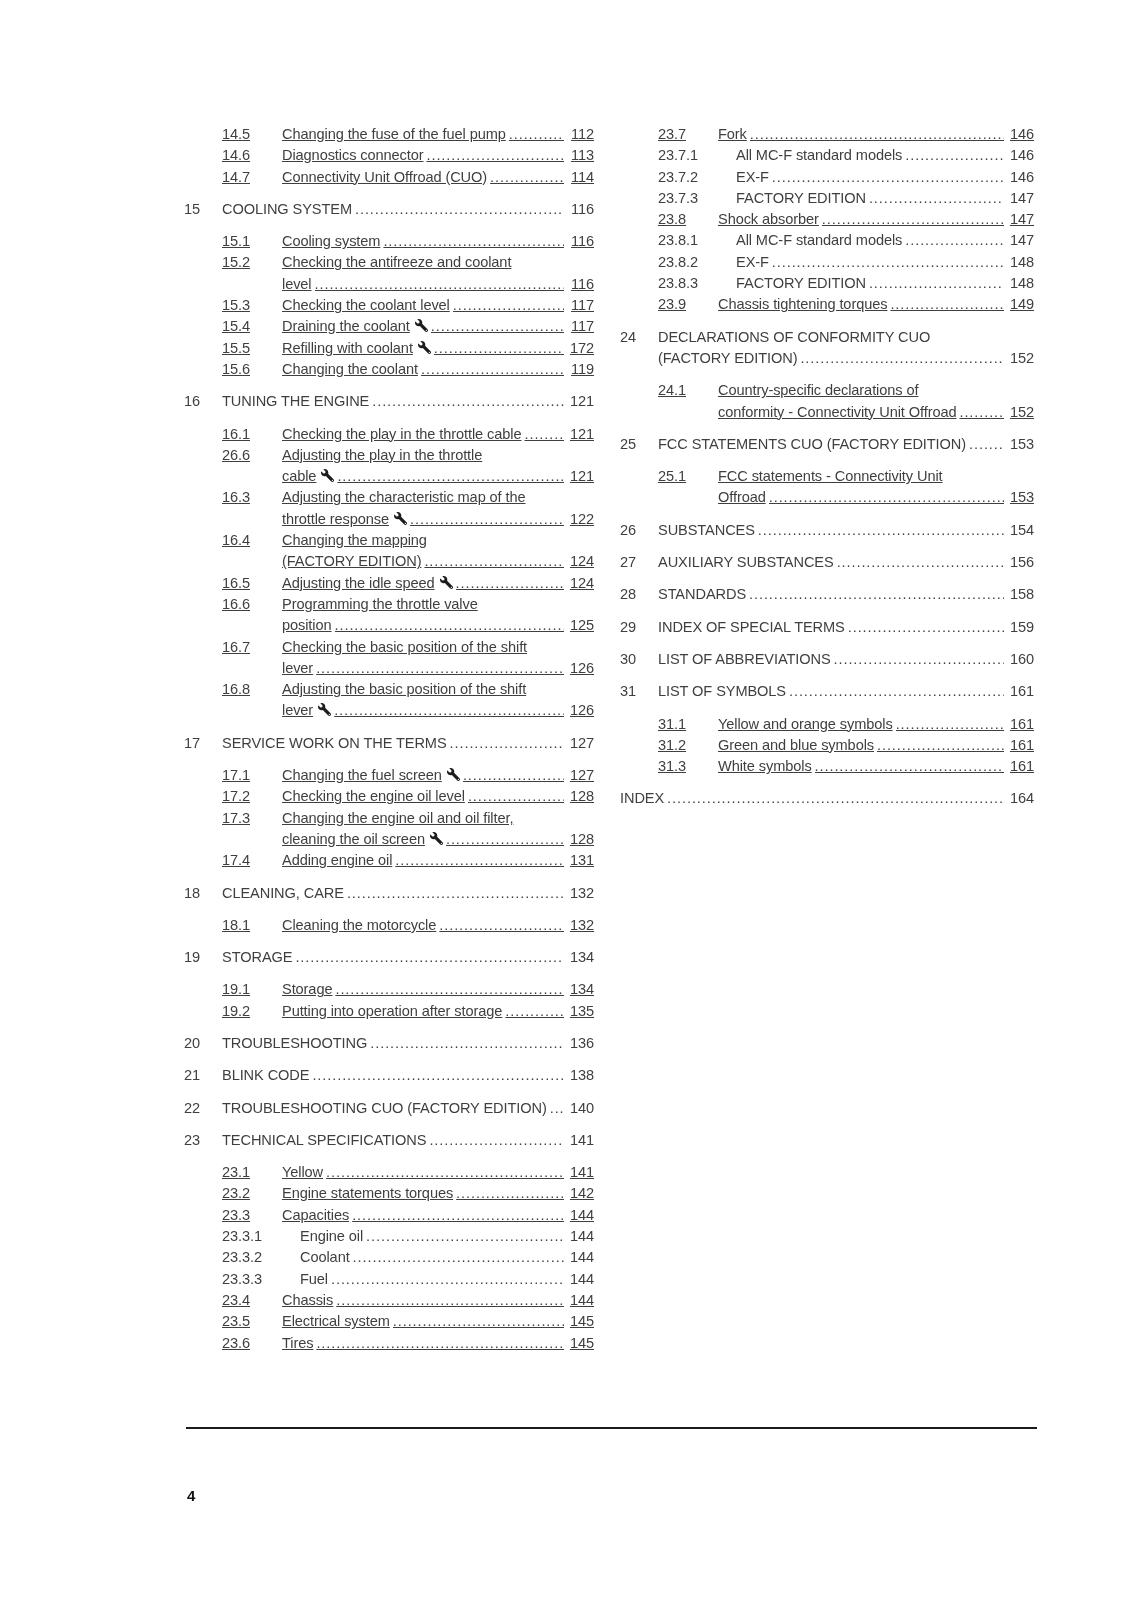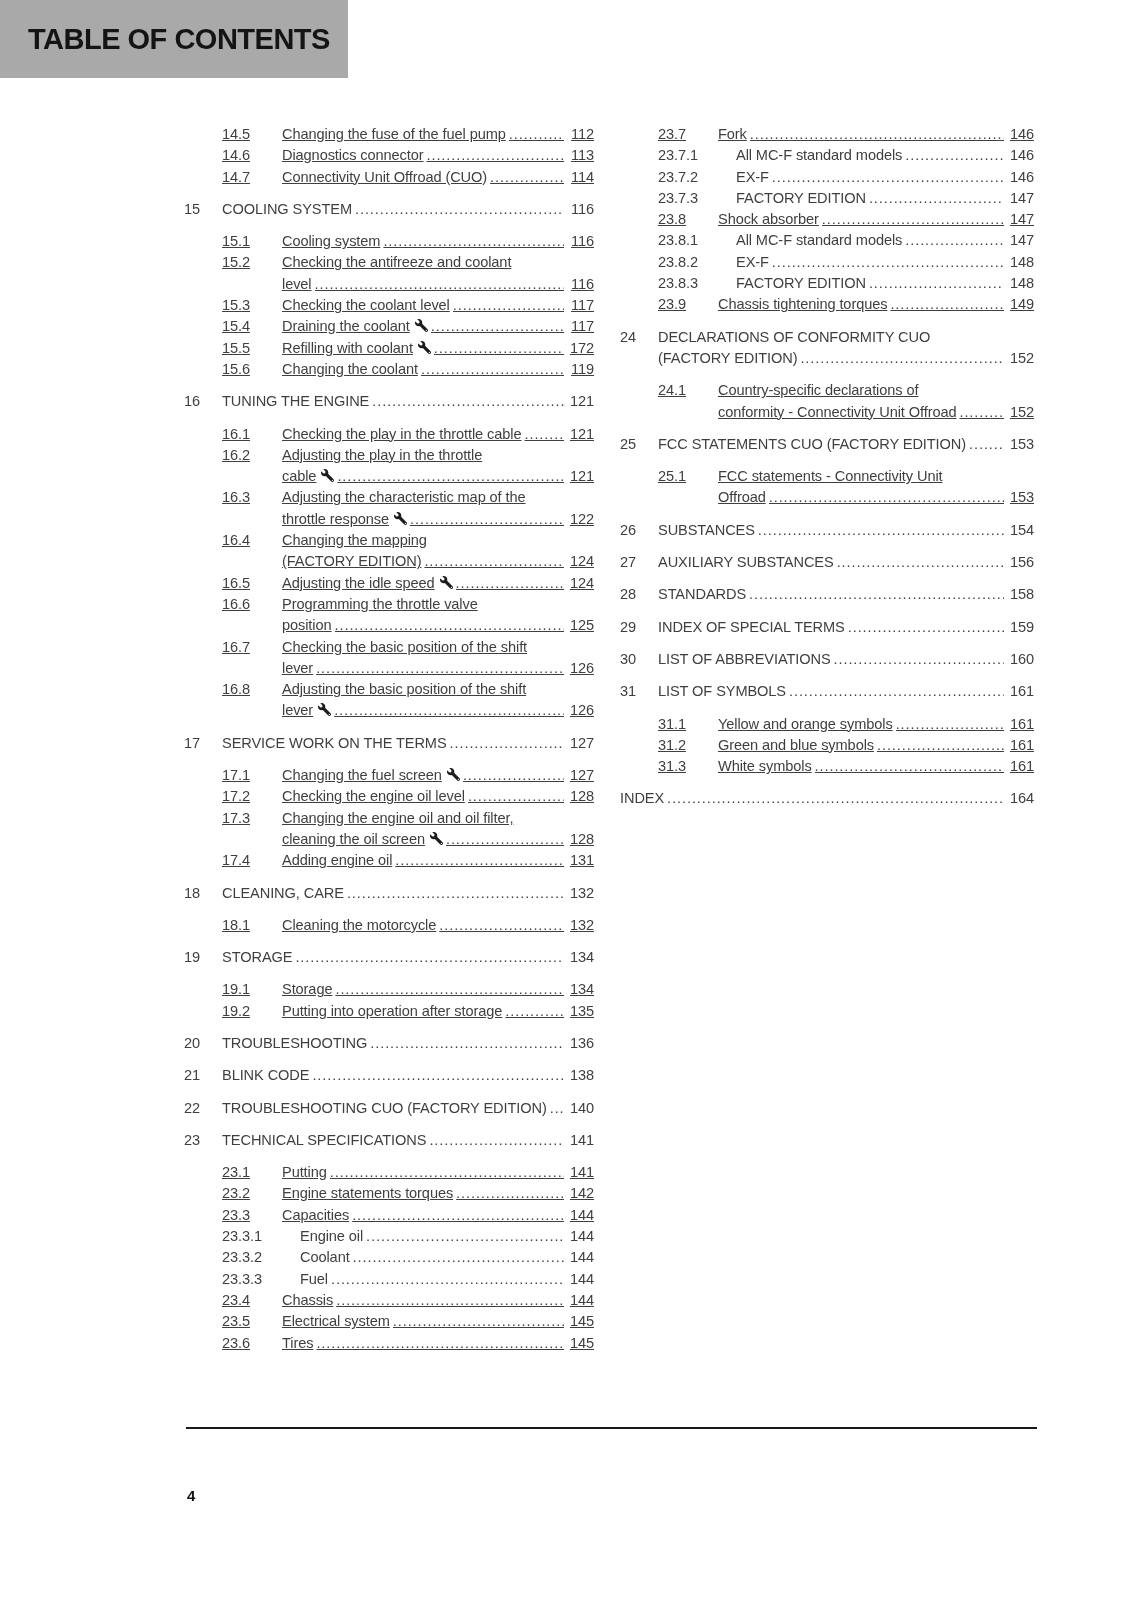--- a/index.html
+++ b/index.html
@@ -61,23 +61,20 @@
   .footer-pagenum {
     position:absolute; left:187px; top:1487px;
     font-size:15px; font-weight:bold; color:#111111;
   }
 </style>
 </head>
 <body>
 
 <div class="sheet">
 
-  <div class="header-box">
-    <span class="header-title">TABLE OF CONTENTS</span>
-  </div>
 
   <div class="toc-wrap">
     <div class="toc-column col-left" id="toc-col-left">
         <div class="toc-block">
           <div class="toc-entry lvl2">
             <span class="num">14.5</span>
             <div class="body">
               <div class="line line-last">
                 <span class="txt">Changing the fuse of the fuel pump</span>
                 <span class="leader"></span>
@@ -202,21 +199,21 @@
             <span class="num">16.1</span>
             <div class="body">
               <div class="line line-last">
                 <span class="txt">Checking the play in the throttle cable</span>
                 <span class="leader"></span>
                 <span class="pagenum">121</span>
               </div>
             </div>
           </div>
           <div class="toc-entry lvl2">
-            <span class="num">16.2</span>
+            <span class="num">26.6</span>
             <div class="body">
               <div class="line">Adjusting the play in the throttle</div>
               <div class="line line-last">
                 <span class="txt">cable<span class="wrench"><svg viewBox="0 0 512 512" aria-hidden="true">
                       <path d="M507.73 109.1c-2.24-9.03-13.54-12.09-20.12-5.51l-74.36 74.36-67.88-11.31-11.31-67.88 74.36-74.36c6.62-6.62 3.43-17.9-5.66-20.16-47.38-11.74-99.55.91-136.58 37.93-39.64 39.64-50.55 97.1-34.05 147.2L18.74 402.76c-24.99 24.99-24.99 65.51 0 90.5 24.99 24.99 65.51 24.99 90.5 0l213.21-213.21c50.12 16.71 107.47 5.68 147.37-34.22 37.07-37.07 49.7-89.32 37.91-136.73zM64 472c-13.25 0-24-10.75-24-24 0-13.26 10.75-24 24-24s24 10.74 24 24c0 13.25-10.75 24-24 24z"></path>
                     </svg></span></span>
                 <span class="leader"></span>
                 <span class="pagenum">121</span>
               </div>
             </div>
@@ -456,21 +453,21 @@
                 <span class="pagenum">141</span>
               </div>
             </div>
           </div>
         </div>
         <div class="toc-block">
           <div class="toc-entry lvl2">
             <span class="num">23.1</span>
             <div class="body">
               <div class="line line-last">
-                <span class="txt">Putting</span>
+                <span class="txt">Yellow</span>
                 <span class="leader"></span>
                 <span class="pagenum">141</span>
               </div>
             </div>
           </div>
           <div class="toc-entry lvl2">
             <span class="num">23.2</span>
             <div class="body">
               <div class="line line-last">
                 <span class="txt">Engine statements torques</span>

